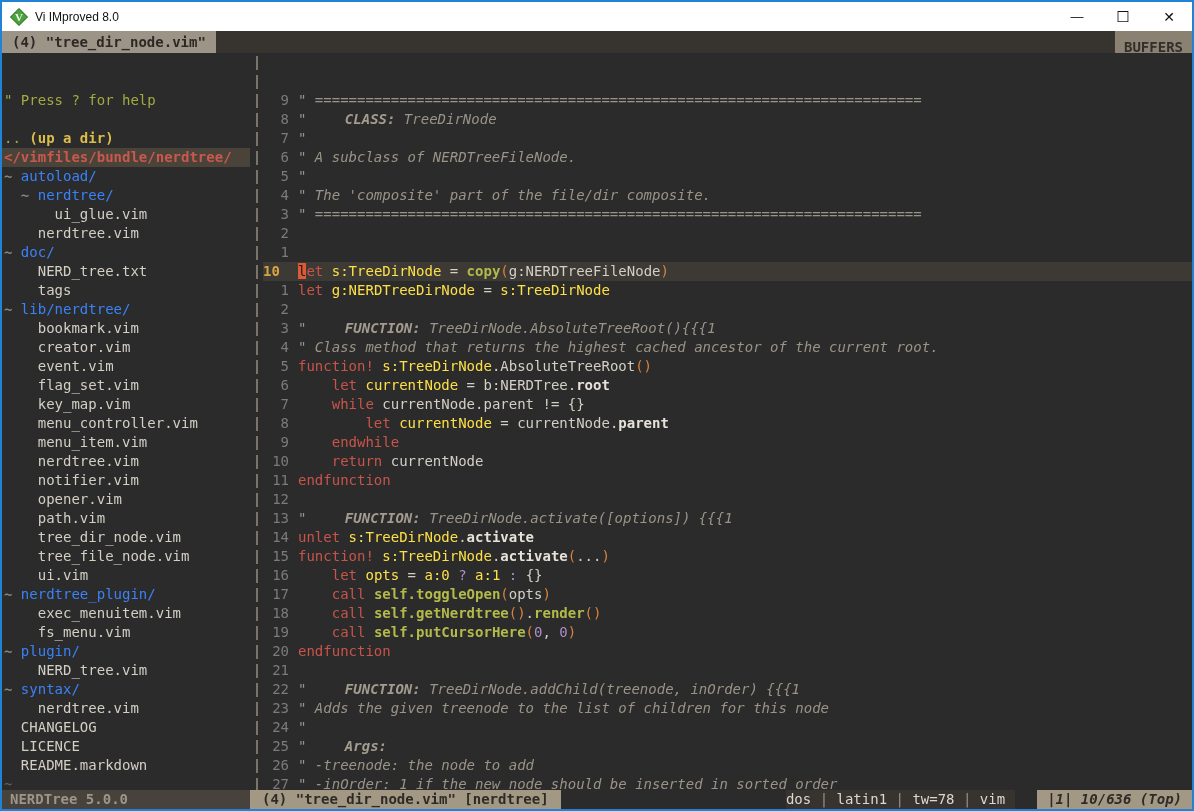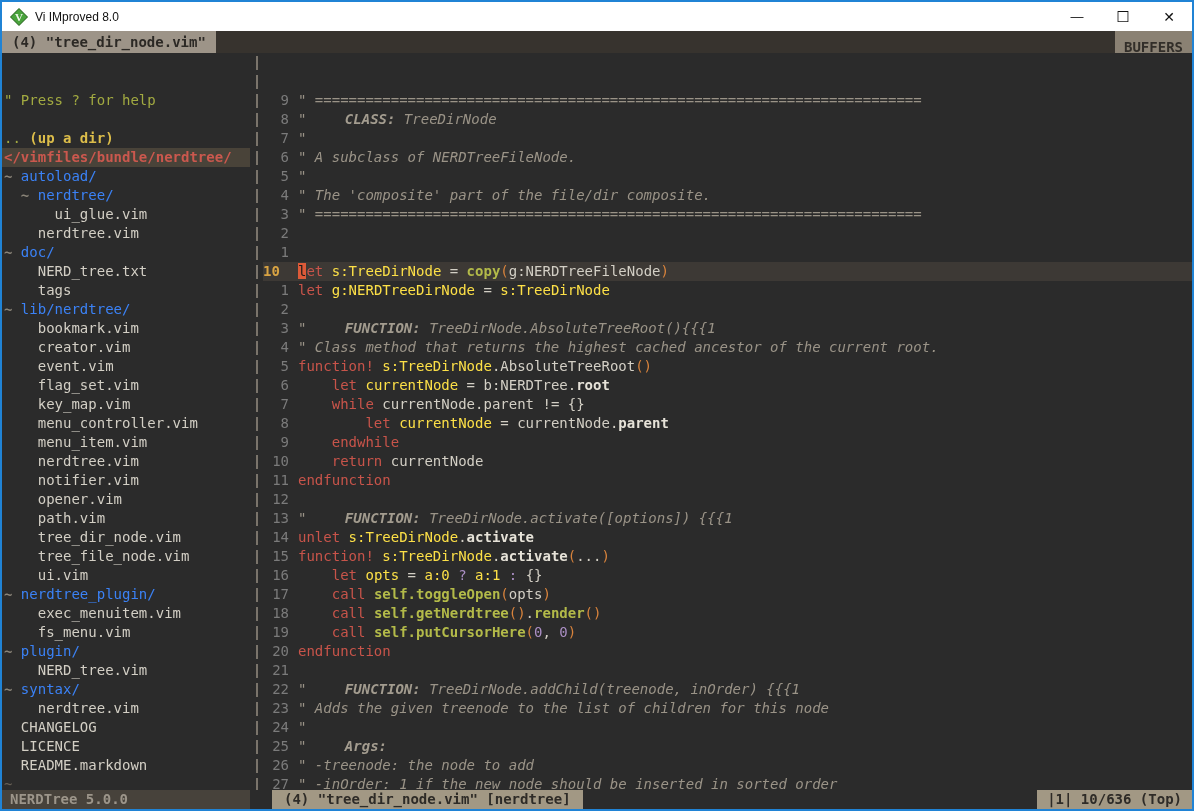--- a/index.html
+++ b/index.html
@@ -69,33 +69,33 @@
   .tk-id  { color:#fde047;margin-top:16px; }
   .tk-fn  { color:#b3ba49; font-weight:bold; }
   .tk-br  { color:#d8833c; }
   .tk-nu  { color:#ab8fc5; }
   .tk-fg  { color:#d3cfc5; }
   .tk-b   { color:#e6e2d8; font-weight:bold; }
   .tk-cur { background:#dd5a38; color:#1e1d1b; }
   
   .statusline {
     height:19px; flex:0 0 19px; display:flex; align-items:center;
-    font-family:"DejaVu Sans Mono", monospace; font-size:14px; line-height:19px; white-space:pre;gap:22px;
+    font-family:"DejaVu Sans Mono", monospace; font-size:14px; line-height:19px; white-space:pre;
   }
   .st-nerdtree {
     width:248px; flex:0 0 248px; background:#47423b; color:#9c958a; font-weight:bold; padding-left:8px;
   }
   .st-buffer {
     background:#a29884; color:#2e2b27; font-weight:bold; padding:0 12px;
   }
   .st-mid { flex:1 1 auto; background:#37332e; }
   .st-info { background:#37332e; color:#dcd8d0; padding-right:10px; }
   .st-info .sep { color:#989288; }
   .st-pos {
-    background:#a29884; color:#2e2b27; font-weight:bold; padding:0 10px; margin-left:12px;
+    background:#a29884; color:#2e2b27; font-weight:bold; padding:0 10px; margin-left:22px;font-style:italic;
   }
   
   .cmdline { flex:1 1 auto; background:#282828; }
 </style>
 </head>
 <body>
 
 <div class="window">
 
   <div class="titlebar">
@@ -125,18 +125,19 @@
     <div class="vsep"></div>
     <div class="editor mono">
       <div><div class="ed-row"><span class="ed-num">9</span><span class="ed-code"><span class="tk-cm">" ========================================================================</span></span></div><div class="ed-row"><span class="ed-num">8</span><span class="ed-code"><span class="tk-cm">" </span><span class="tk-cmb">CLASS:</span><span class="tk-cm"> TreeDirNode</span></span></div><div class="ed-row"><span class="ed-num">7</span><span class="ed-code"><span class="tk-cm">"</span></span></div><div class="ed-row"><span class="ed-num">6</span><span class="ed-code"><span class="tk-cm">" A subclass of NERDTreeFileNode.</span></span></div><div class="ed-row"><span class="ed-num">5</span><span class="ed-code"><span class="tk-cm">"</span></span></div><div class="ed-row"><span class="ed-num">4</span><span class="ed-code"><span class="tk-cm">" The 'composite' part of the file/dir composite.</span></span></div><div class="ed-row"><span class="ed-num">3</span><span class="ed-code"><span class="tk-cm">" ========================================================================</span></span></div><div class="ed-row"><span class="ed-num">2</span><span class="ed-code"></span></div><div class="ed-row"><span class="ed-num">1</span><span class="ed-code"></span></div><div class="ed-row cur"><span class="ed-num cur">10</span><span class="ed-code"><span class="tk-cur">l</span><span class="tk-kw">et</span><span class="tk-fg"> </span><span class="tk-id">s:TreeDirNode</span><span class="tk-fg"> = </span><span class="tk-fn">copy</span><span class="tk-br">(</span><span class="tk-fg">g:NERDTreeFileNode</span><span class="tk-br">)</span></span></div><div class="ed-row"><span class="ed-num">1</span><span class="ed-code"><span class="tk-kw">let</span><span class="tk-fg"> </span><span class="tk-id">g:NERDTreeDirNode</span><span class="tk-fg"> = </span><span class="tk-id">s:TreeDirNode</span></span></div><div class="ed-row"><span class="ed-num">2</span><span class="ed-code"></span></div><div class="ed-row"><span class="ed-num">3</span><span class="ed-code"><span class="tk-cm">" </span><span class="tk-cmb">FUNCTION:</span><span class="tk-cm"> TreeDirNode.AbsoluteTreeRoot(){{{1</span></span></div><div class="ed-row"><span class="ed-num">4</span><span class="ed-code"><span class="tk-cm">" Class method that returns the highest cached ancestor of the current root.</span></span></div><div class="ed-row"><span class="ed-num">5</span><span class="ed-code"><span class="tk-kw">function!</span><span class="tk-fg"> </span><span class="tk-id">s:TreeDirNode</span><span class="tk-fg">.AbsoluteTreeRoot</span><span class="tk-br">()</span></span></div><div class="ed-row"><span class="ed-num">6</span><span class="ed-code"><span class="tk-fg">    </span><span class="tk-kw">let</span><span class="tk-fg"> </span><span class="tk-id">currentNode</span><span class="tk-fg"> = b:NERDTree.</span><span class="tk-b">root</span></span></div><div class="ed-row"><span class="ed-num">7</span><span class="ed-code"><span class="tk-fg">    </span><span class="tk-kw">while</span><span class="tk-fg"> currentNode.parent != {}</span></span></div><div class="ed-row"><span class="ed-num">8</span><span class="ed-code"><span class="tk-fg">        </span><span class="tk-kw">let</span><span class="tk-fg"> </span><span class="tk-id">currentNode</span><span class="tk-fg"> = currentNode.</span><span class="tk-b">parent</span></span></div><div class="ed-row"><span class="ed-num">9</span><span class="ed-code"><span class="tk-fg">    </span><span class="tk-kw">endwhile</span></span></div><div class="ed-row"><span class="ed-num">10</span><span class="ed-code"><span class="tk-fg">    </span><span class="tk-kw">return</span><span class="tk-fg"> currentNode</span></span></div><div class="ed-row"><span class="ed-num">11</span><span class="ed-code"><span class="tk-kw">endfunction</span></span></div><div class="ed-row"><span class="ed-num">12</span><span class="ed-code"></span></div><div class="ed-row"><span class="ed-num">13</span><span class="ed-code"><span class="tk-cm">" </span><span class="tk-cmb">FUNCTION:</span><span class="tk-cm"> TreeDirNode.activate([options]) {{{1</span></span></div><div class="ed-row"><span class="ed-num">14</span><span class="ed-code"><span class="tk-kw">unlet</span><span class="tk-fg"> </span><span class="tk-id">s:TreeDirNode</span><span class="tk-fg">.</span><span class="tk-b">activate</span></span></div><div class="ed-row"><span class="ed-num">15</span><span class="ed-code"><span class="tk-kw">function!</span><span class="tk-fg"> </span><span class="tk-id">s:TreeDirNode</span><span class="tk-fg">.</span><span class="tk-b">activate</span><span class="tk-br">(</span><span class="tk-fg">...</span><span class="tk-br">)</span></span></div><div class="ed-row"><span class="ed-num">16</span><span class="ed-code"><span class="tk-fg">    </span><span class="tk-kw">let</span><span class="tk-fg"> </span><span class="tk-id">opts</span><span class="tk-fg"> = </span><span class="tk-id">a:0</span><span class="tk-fg"> </span><span class="tk-nu">?</span><span class="tk-fg"> </span><span class="tk-id">a:1</span><span class="tk-fg"> </span><span class="tk-nu">:</span><span class="tk-fg"> {}</span></span></div><div class="ed-row"><span class="ed-num">17</span><span class="ed-code"><span class="tk-fg">    </span><span class="tk-kw">call</span><span class="tk-fg"> </span><span class="tk-fn">self.toggleOpen</span><span class="tk-br">(</span><span class="tk-fg">opts</span><span class="tk-br">)</span></span></div><div class="ed-row"><span class="ed-num">18</span><span class="ed-code"><span class="tk-fg">    </span><span class="tk-kw">call</span><span class="tk-fg"> </span><span class="tk-fn">self.getNerdtree</span><span class="tk-br">()</span><span class="tk-fg">.</span><span class="tk-fn">render</span><span class="tk-br">()</span></span></div><div class="ed-row"><span class="ed-num">19</span><span class="ed-code"><span class="tk-fg">    </span><span class="tk-kw">call</span><span class="tk-fg"> </span><span class="tk-fn">self.putCursorHere</span><span class="tk-br">(</span><span class="tk-nu">0</span><span class="tk-fg">, </span><span class="tk-nu">0</span><span class="tk-br">)</span></span></div><div class="ed-row"><span class="ed-num">20</span><span class="ed-code"><span class="tk-kw">endfunction</span></span></div><div class="ed-row"><span class="ed-num">21</span><span class="ed-code"></span></div><div class="ed-row"><span class="ed-num">22</span><span class="ed-code"><span class="tk-cm">" </span><span class="tk-cmb">FUNCTION:</span><span class="tk-cm"> TreeDirNode.addChild(treenode, inOrder) {{{1</span></span></div><div class="ed-row"><span class="ed-num">23</span><span class="ed-code"><span class="tk-cm">" Adds the given treenode to the list of children for this node</span></span></div><div class="ed-row"><span class="ed-num">24</span><span class="ed-code"><span class="tk-cm">"</span></span></div><div class="ed-row"><span class="ed-num">25</span><span class="ed-code"><span class="tk-cm">" </span><span class="tk-cmb">Args:</span></span></div><div class="ed-row"><span class="ed-num">26</span><span class="ed-code"><span class="tk-cm">" -treenode: the node to add</span></span></div><div class="ed-row"><span class="ed-num">27</span><span class="ed-code"><span class="tk-cm">" -inOrder: 1 if the new node should be inserted in sorted order</span></span></div></div>
     </div>
   </div>
 
   <div class="statusline">
     <div class="st-nerdtree">NERDTree 5.0.0</div>
     <div class="st-buffer">(4) "tree_dir_node.vim" [nerdtree]</div>
     <div class="st-mid"></div>
+    <div class="st-info"><span>dos</span><span class="sep"> | </span><span>latin1</span><span class="sep"> | </span><span>tw=78</span><span class="sep"> | </span><span>vim</span></div>
     <div class="st-pos">|1| 10/636 (Top)</div>
   </div>
 
   <div class="cmdline mono"></div>
 
 </div>
 
 </body></html>

